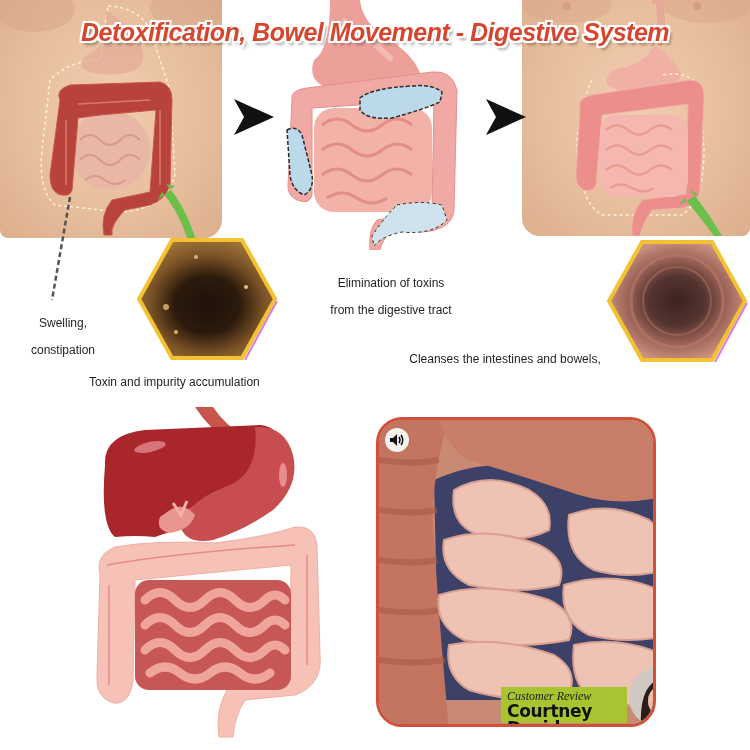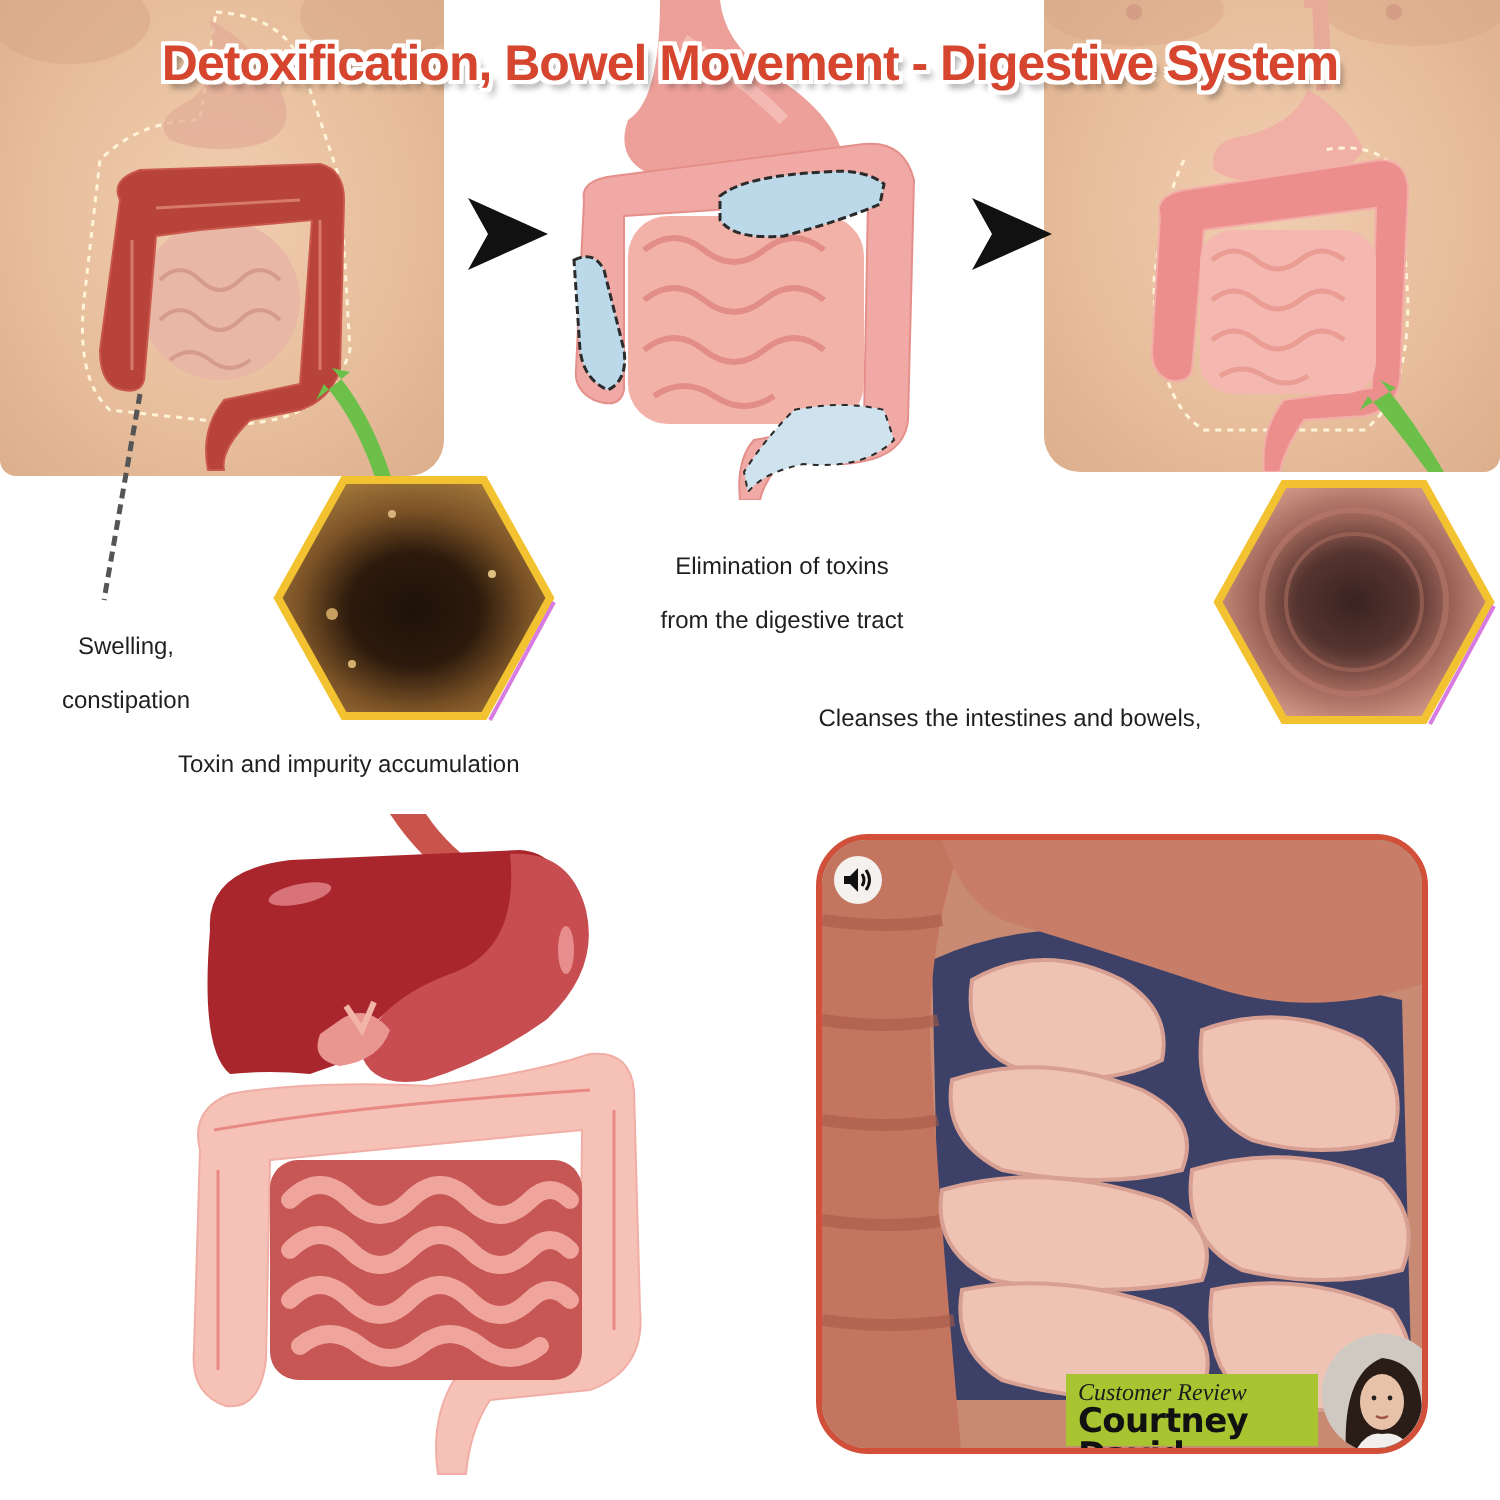--- a/index.html
+++ b/index.html
@@ -20,33 +20,34 @@
 
   
   .title {
     position: absolute; left: 0; top: 18px; width: 750px; text-align: center;
     font-family: "Liberation Sans", sans-serif; font-weight: bold; font-size: 25px;
     letter-spacing: -0.5px; color: #d6462f;
     text-shadow: -2px -2px 0 #fff, 2px -2px 0 #fff, -2px 2px 0 #fff, 2px 2px 0 #fff,
                  0 -2px 0 #fff, 0 2px 0 #fff, -2px 0 0 #fff, 2px 0 0 #fff,
                  3px 4px 3px rgba(0,0,0,0.35);
     z-index: 5;
+    font-style: italic;
   }
 
   .caption {
     position: absolute; font-size: 12px; color: #1f1f1f; line-height: 27px;
     text-align: center; white-space: nowrap;
   }
 
   .hex {
     position: absolute;
   }
 
   .video {
-    position: absolute; left: 408px; top: 417px; width: 306px; height: 310px;
+    position: absolute; left: 376px; top: 417px; width: 280px; height: 310px;
     border: 3px solid #d2503a; border-radius: 26px; overflow: hidden;
     background: #5eead4;
   }
   .sound-btn {
     position: absolute; left: 6px; top: 8px; width: 24px; height: 24px;
     border-radius: 50%; background: #f4f1ee; display: flex; align-items: center; justify-content: center;
     z-index: 3; cursor: pointer;
   }
   .review-badge {
     position: absolute; left: 122px; top: 267px; width: 126px; height: 36px;

